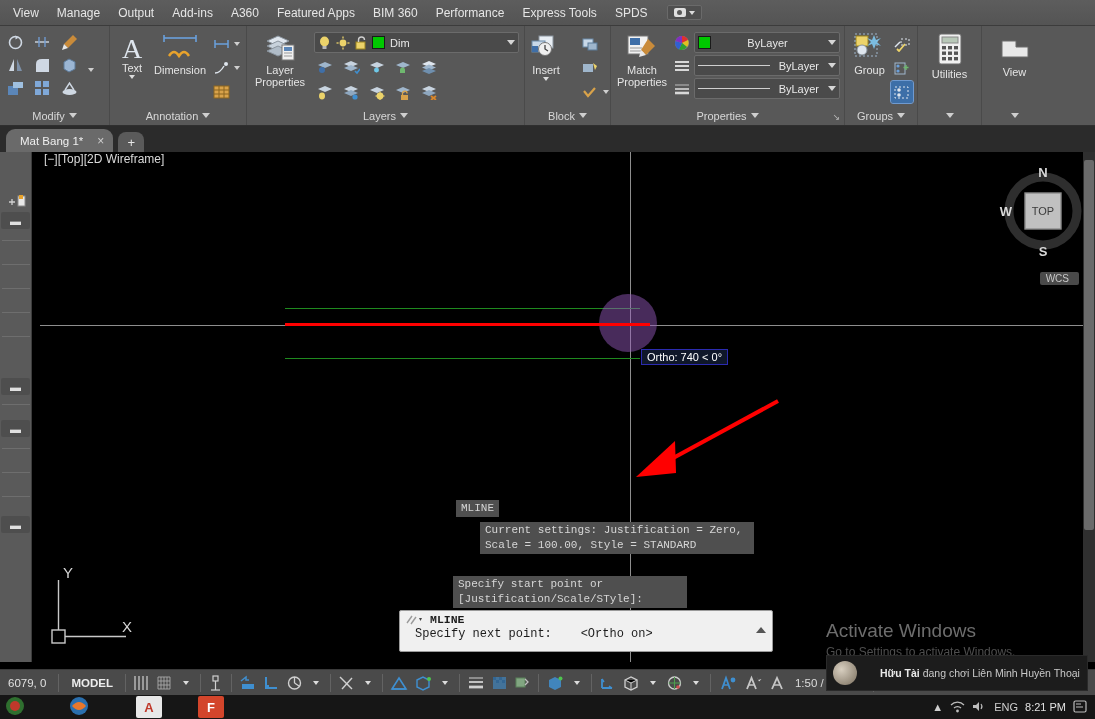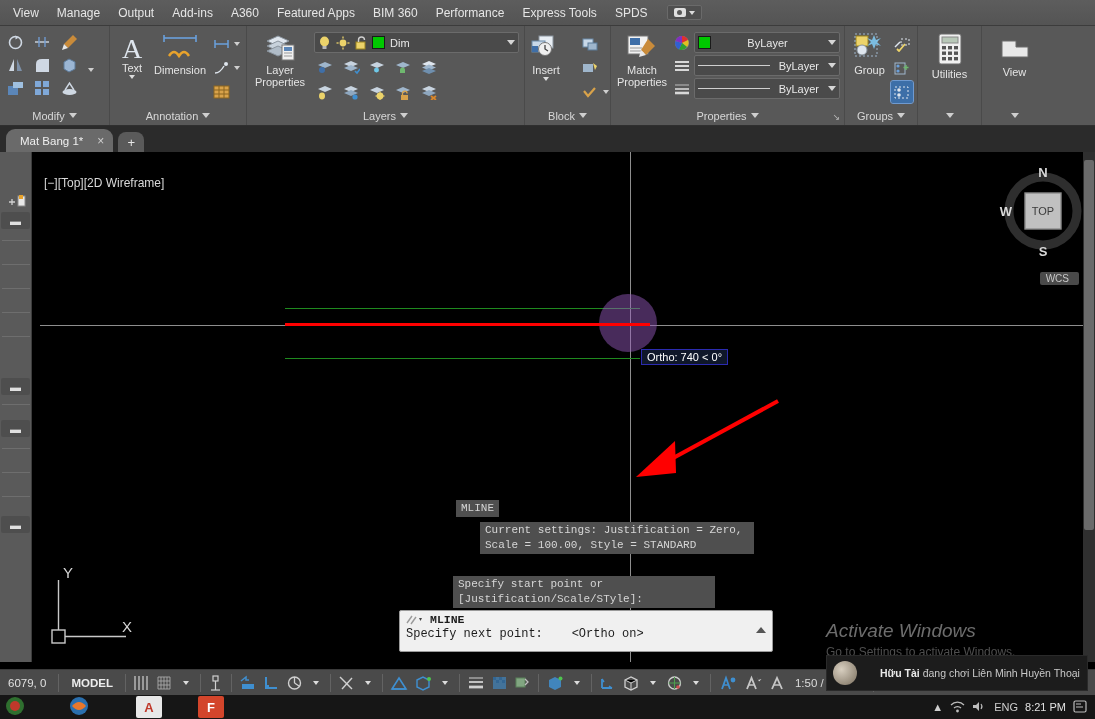--- a/index.html
+++ b/index.html
@@ -93,21 +93,21 @@
     width:26px; height:20px; background:#5a5a5a; color:#e8e8e8;
     border-top-left-radius:8px; border-top-right-radius:8px;
     display:flex; align-items:center; justify-content:center; font-size:13px; margin-left:5px;
   }
 
   
   #canvas {
     position:absolute; left:0; top:152px; width:1095px; height:510px;
     background:#000; overflow:hidden;
   }
-  #vplabel { position:absolute; left:44px; top:24px; font-size:12px; color:#d9d9d9; }
+  #vplabel { position:absolute; left:44px; top:0; font-size:12px; color:#d9d9d9; }
 
   
   #lefttool {
     position:absolute; left:0; top:152px; width:32px; height:510px;
     background:#5a5a5a; border-right:1px solid #3d3d3d;
   }
   .lt-sep { position:absolute; left:2px; width:28px; height:1px; background:#6e6e6e; }
   .lt-flyout {
     position:absolute; left:1px; width:29px; height:17px; background:#4e4e4e;
     border-radius:2px; display:flex; align-items:center; justify-content:center;
@@ -164,21 +164,21 @@
   }
   #vscroll .thumb { position:absolute; left:1px; top:8px; width:10px; height:370px; background:#6b6b6b; border-radius:2px;}
 
   
   #cmdline {
     position:absolute; left:399px; top:610px; width:374px; height:42px;
     background:#f0f0f0; border:1px solid #9a9a9a; border-radius:2px;
     font-family:"Liberation Mono","DejaVu Sans Mono",monospace; color:#1c1c1c;
   }
   #cmd-row1 { display:flex; align-items:center; gap:6px; padding:2px 6px 0 6px; font-size:11.5px; font-weight:bold;}
-  #cmd-row2 { padding:1px 6px; font-size:12px; white-space:pre; }
+  #cmd-row2 { padding:1px 15px; font-size:12px; white-space:pre; }
   #cmd-up { position:absolute; right:6px; top:16px; width:0;height:0;
     border-left:5px solid transparent;border-right:5px solid transparent;border-bottom:6px solid #555;}
   .cmd-side {
     position:absolute; top:622px; color:#cfcfcf; font-size:14px;
   }
 
   
   #statusbar {
     position:absolute; left:0; top:669px; width:1095px; height:26px;
     background:#4a4a4a; border-top:1px solid #3a3a3a;
@@ -200,21 +200,21 @@
   }
   .tb-icon { width:26px; height:22px; margin-left:4px; border-radius:2px; }
   #tray { margin-left:auto; display:flex; align-items:center; gap:7px; padding-right:8px; }
   #tray .ti { font-size:11px; color:#cfcfcf; }
   #clock { font-size:11px; color:#e2e2e2; text-align:center; line-height:11px;}
 
   
   #activate {
     position:absolute; left:826px; top:620px; color:#5d5d5d; pointer-events:none;
   }
-  #activate .a1 { font-size:19px; color:#6d6d6d;font-style:italic; }
+  #activate .a1 { font-size:19px; color:#6d6d6d; }
   #activate .a2 { font-size:12px; color:#4f4f4f; margin-top:3px;}
 
   
   #toast {
     position:absolute; left:826px; top:655px; width:262px; height:36px;
     background:#1c1c1c; display:flex; align-items:center; gap:7px; padding:0 6px;
     border:1px solid #2a2a2a;
   }
   #toast .avatar { width:24px;height:24px;border-radius:50%;
     background:radial-gradient(circle at 35% 35%, #d8cfc0, #7a6f5e); flex:0 0 auto;}
@@ -703,21 +703,21 @@
   <svg id="redarrow" width="150" height="90" viewBox="0 0 150 90">
     <line x1="148" y1="4" x2="34" y2="66" stroke="#ff0000" stroke-width="4"></line>
     <path d="M6 80 L45 44 L46 76z" fill="#ff0000"></path>
   </svg>
 
 
   <div class="hist" style="left:456px; top:348px;">MLINE</div>
   <div class="hist" style="left:453px; top:370px; width:274px;margin-left:27px;">Current settings: Justification =
 Zero, Scale = 100.00, Style =
 STANDARD</div>
-  <div class="hist" style="left:453px; top:424px; width:262px;">Specify start point or
+  <div class="hist" style="left:453px; top:424px; width:234px;">Specify start point or
 [Justification/Scale/STyle]:</div>
 
   <svg id="ucs" width="95" height="85" viewBox="0 0 95 85">
     <rect x="2" y="68" width="13" height="13" fill="none" stroke="#c9c9c9" stroke-width="1.4"></rect>
     <line x1="15" y1="74.5" x2="76" y2="74.5" stroke="#c9c9c9" stroke-width="1.4"></line>
     <line x1="8.5" y1="68" x2="8.5" y2="18" stroke="#c9c9c9" stroke-width="1.4"></line>
     <text x="13" y="16" font-size="15" fill="#d6d6d6" font-family="Liberation Sans, sans-serif">Y</text>
     <text x="72" y="70" font-size="15" fill="#d6d6d6" font-family="Liberation Sans, sans-serif">X</text>
   </svg>
 

